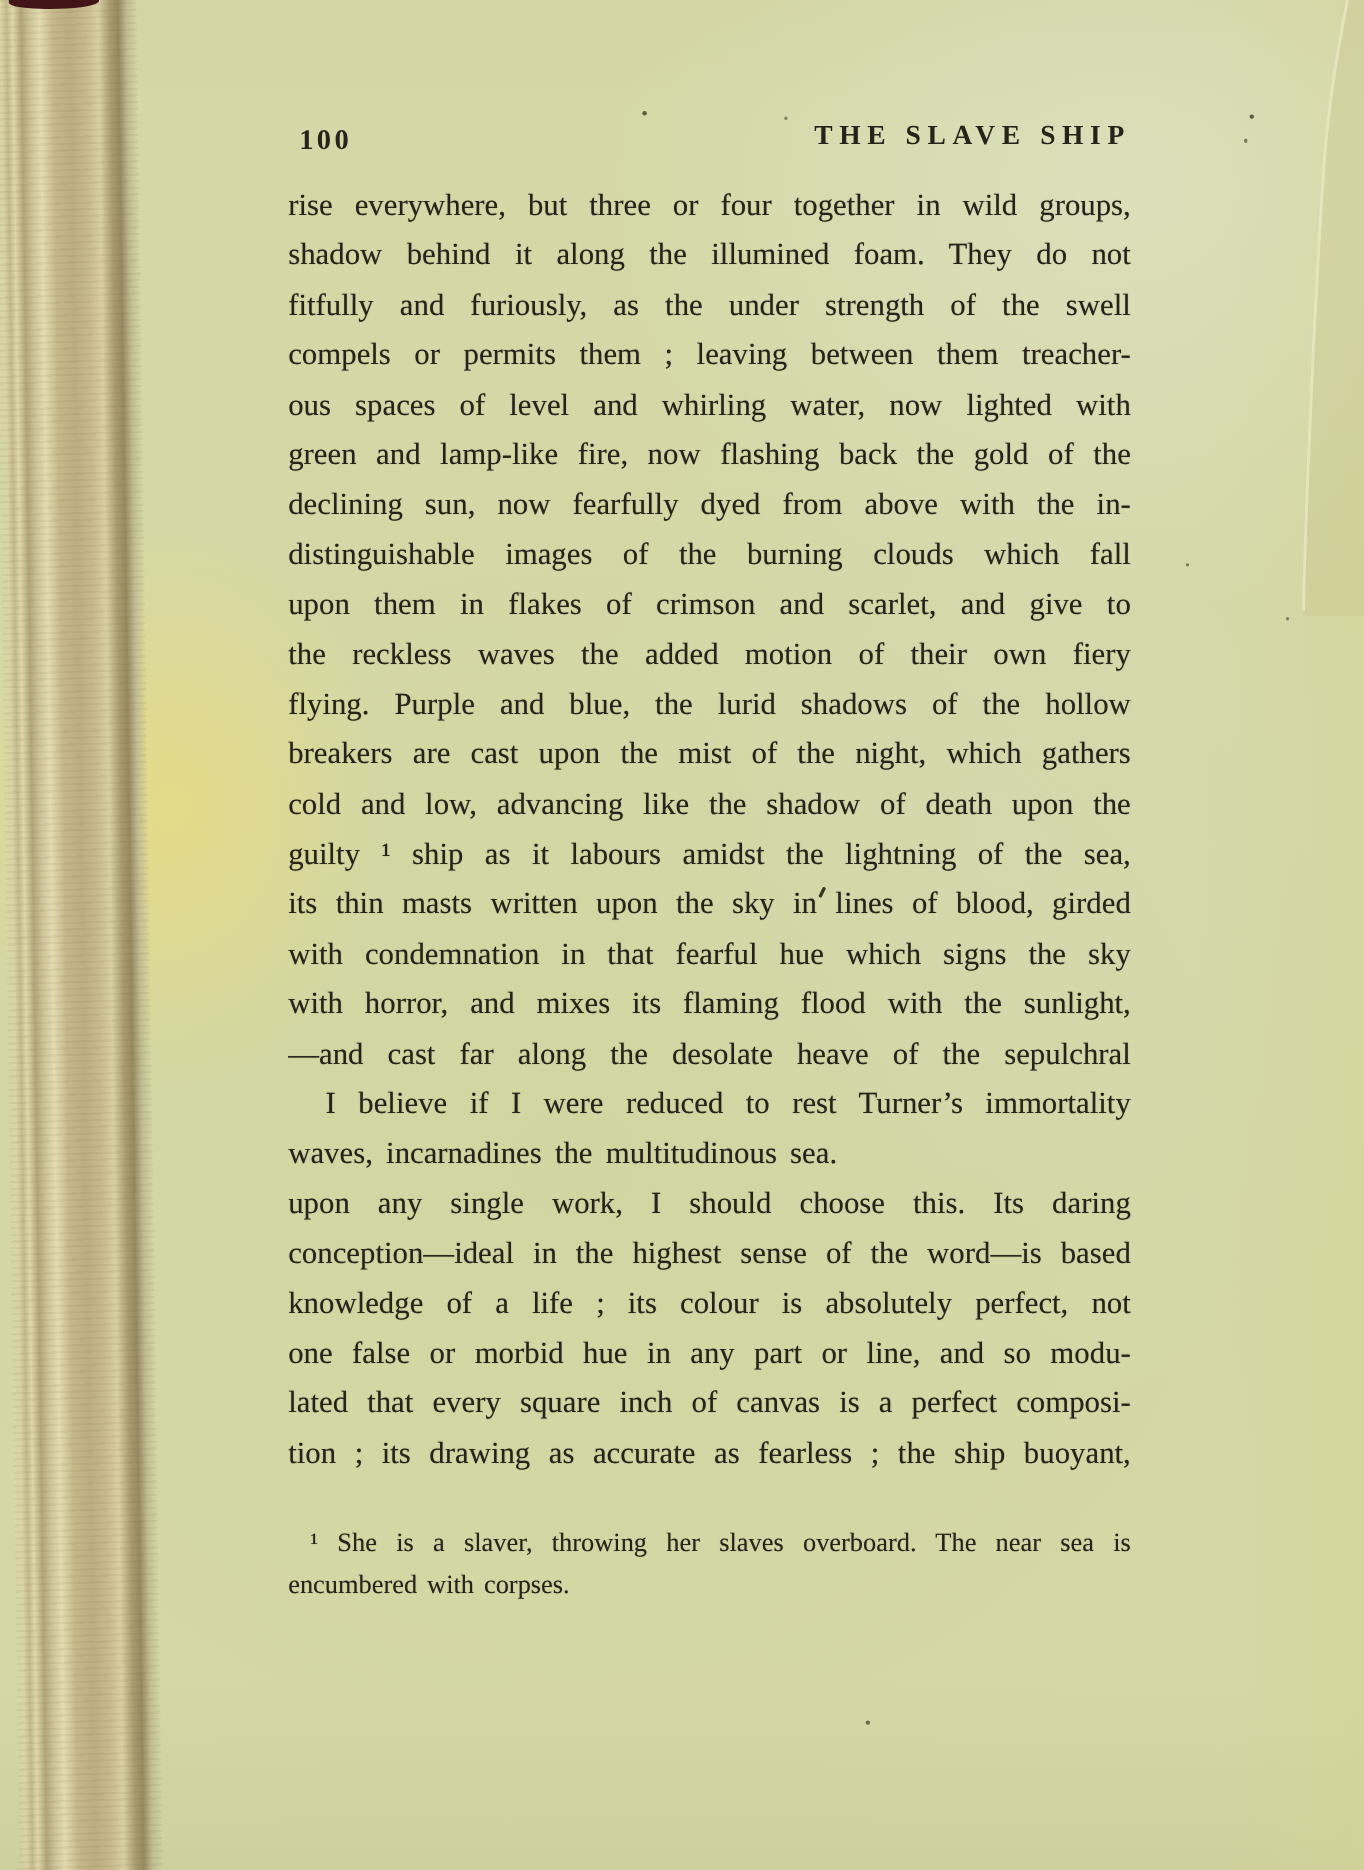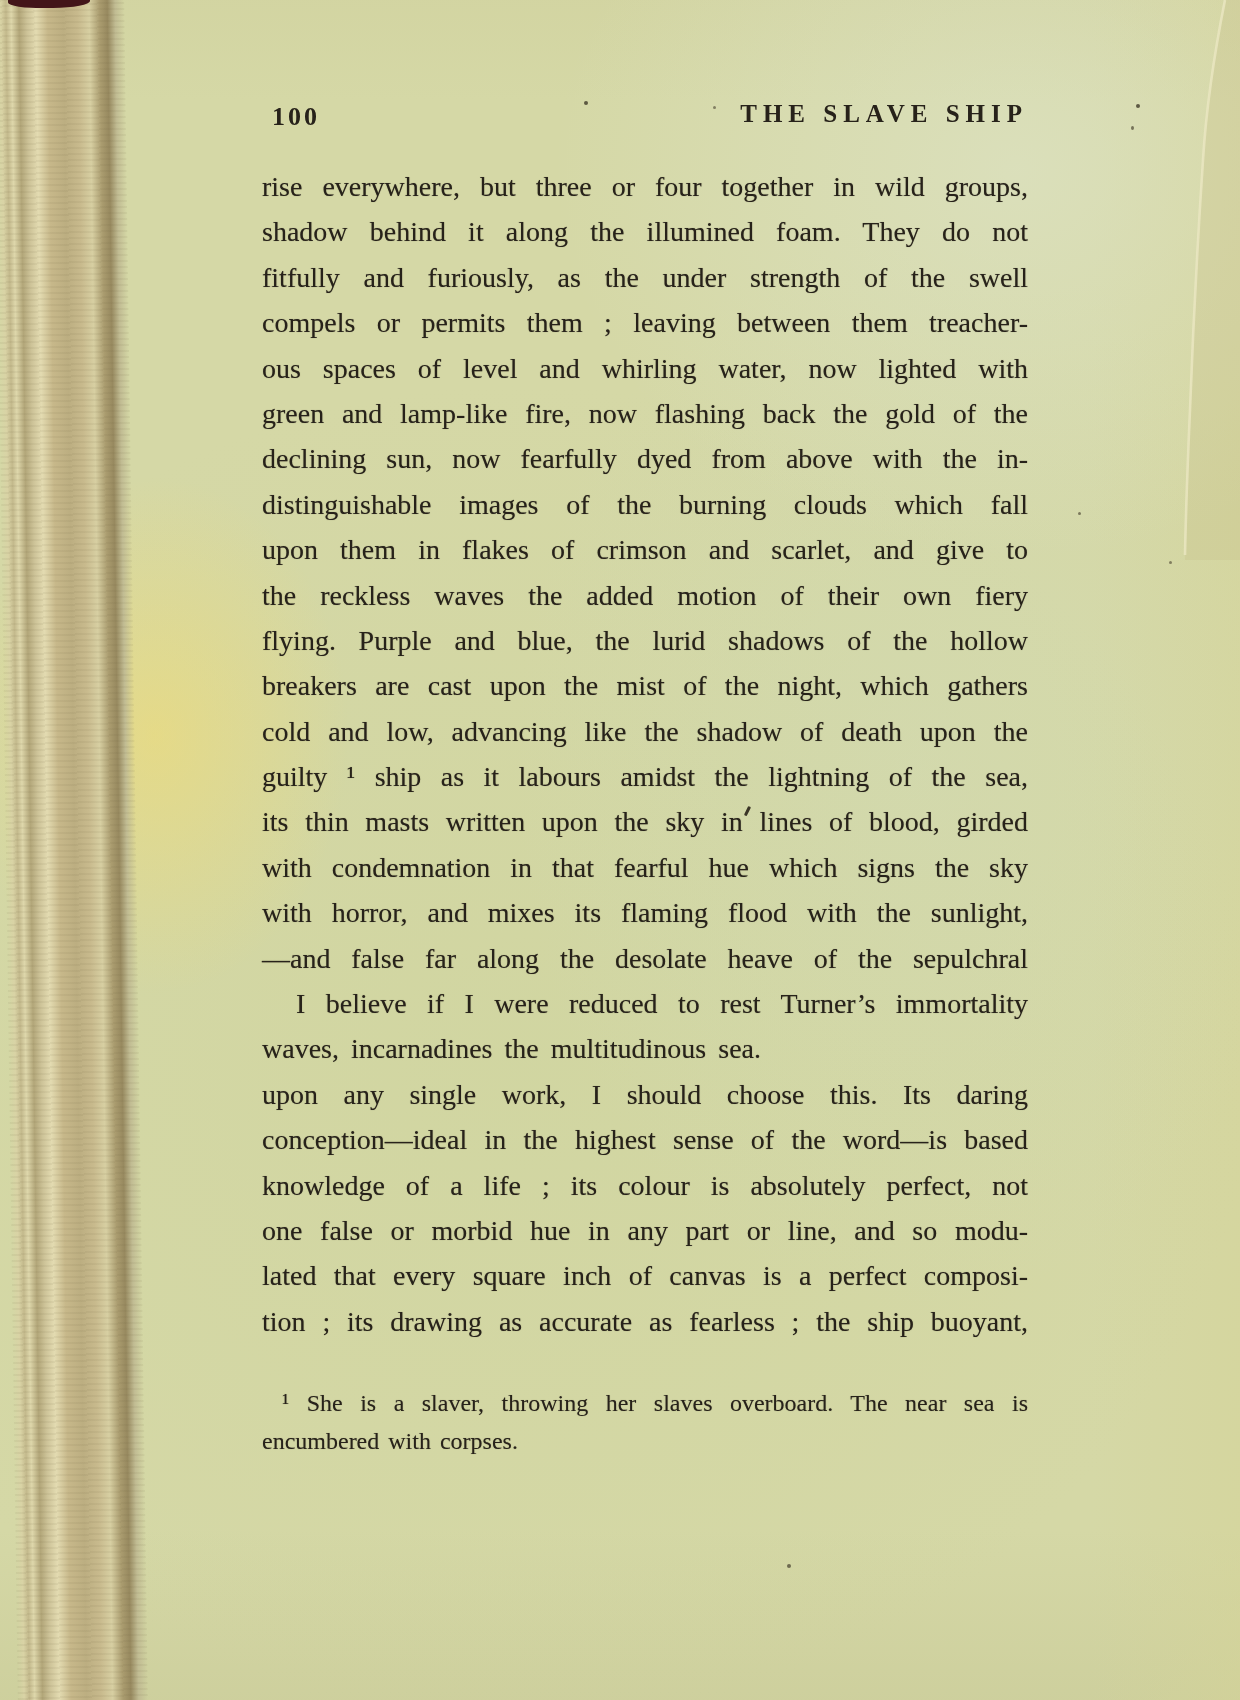--- a/index.html
+++ b/index.html
@@ -68,21 +68,21 @@
 
   
   .deckle {
     position: absolute;
     right: 0;
     top: 0;
     width: 95px;
     height: 560px;
   }
 
-  .header { position: absolute; left: 262px; top: 100px; width: 766px; height: 34px; }
+  .header { position: absolute; left: 262px; top: 110px; width: 766px; height: 34px; }
   .pagenum {
     position: absolute;
     left: 10px; top: 2px;
     font-size: 26px;
     font-weight: 700;
     letter-spacing: 3px;
   }
   .running-title {
     display: block;
     text-align: right;
@@ -169,21 +169,21 @@
     <div class="line">distinguishable images of the burning clouds which fall</div>
     <div class="line">upon them in flakes of crimson and scarlet, and give to</div>
     <div class="line">the reckless waves the added motion of their own fiery</div>
     <div class="line">flying.  Purple and blue, the lurid shadows of the hollow</div>
     <div class="line">breakers are cast upon the mist of the night, which gathers</div>
     <div class="line">cold and low, advancing like the shadow of death upon the</div>
     <div class="line">guilty ¹ ship as it labours amidst the lightning of the sea,</div>
     <div class="line">its thin masts written upon the sky in lines of blood, girded</div>
     <div class="line">with condemnation in that fearful hue which signs the sky</div>
     <div class="line">with horror, and mixes its flaming flood with the sunlight,</div>
-    <div class="line">—and false far along the desolate heave of the sepulchral</div>
+    <div class="line">—and cast far along the desolate heave of the sepulchral</div>
     <div class="line indent">I believe if I were reduced to rest Turner’s immortality</div>
     <div class="line pend">waves, incarnadines the multitudinous sea.</div>
     <div class="line">upon any single work, I should choose this.  Its daring</div>
     <div class="line">conception—ideal in the highest sense of the word—is based</div>
     <div class="line">knowledge of a life ; its colour is absolutely perfect, not</div>
     <div class="line">one false or morbid hue in any part or line, and so modu-</div>
     <div class="line">lated that every square inch of canvas is a perfect composi-</div>
     <div class="line">tion ; its drawing as accurate as fearless ; the ship buoyant,</div>
   </main>
 

